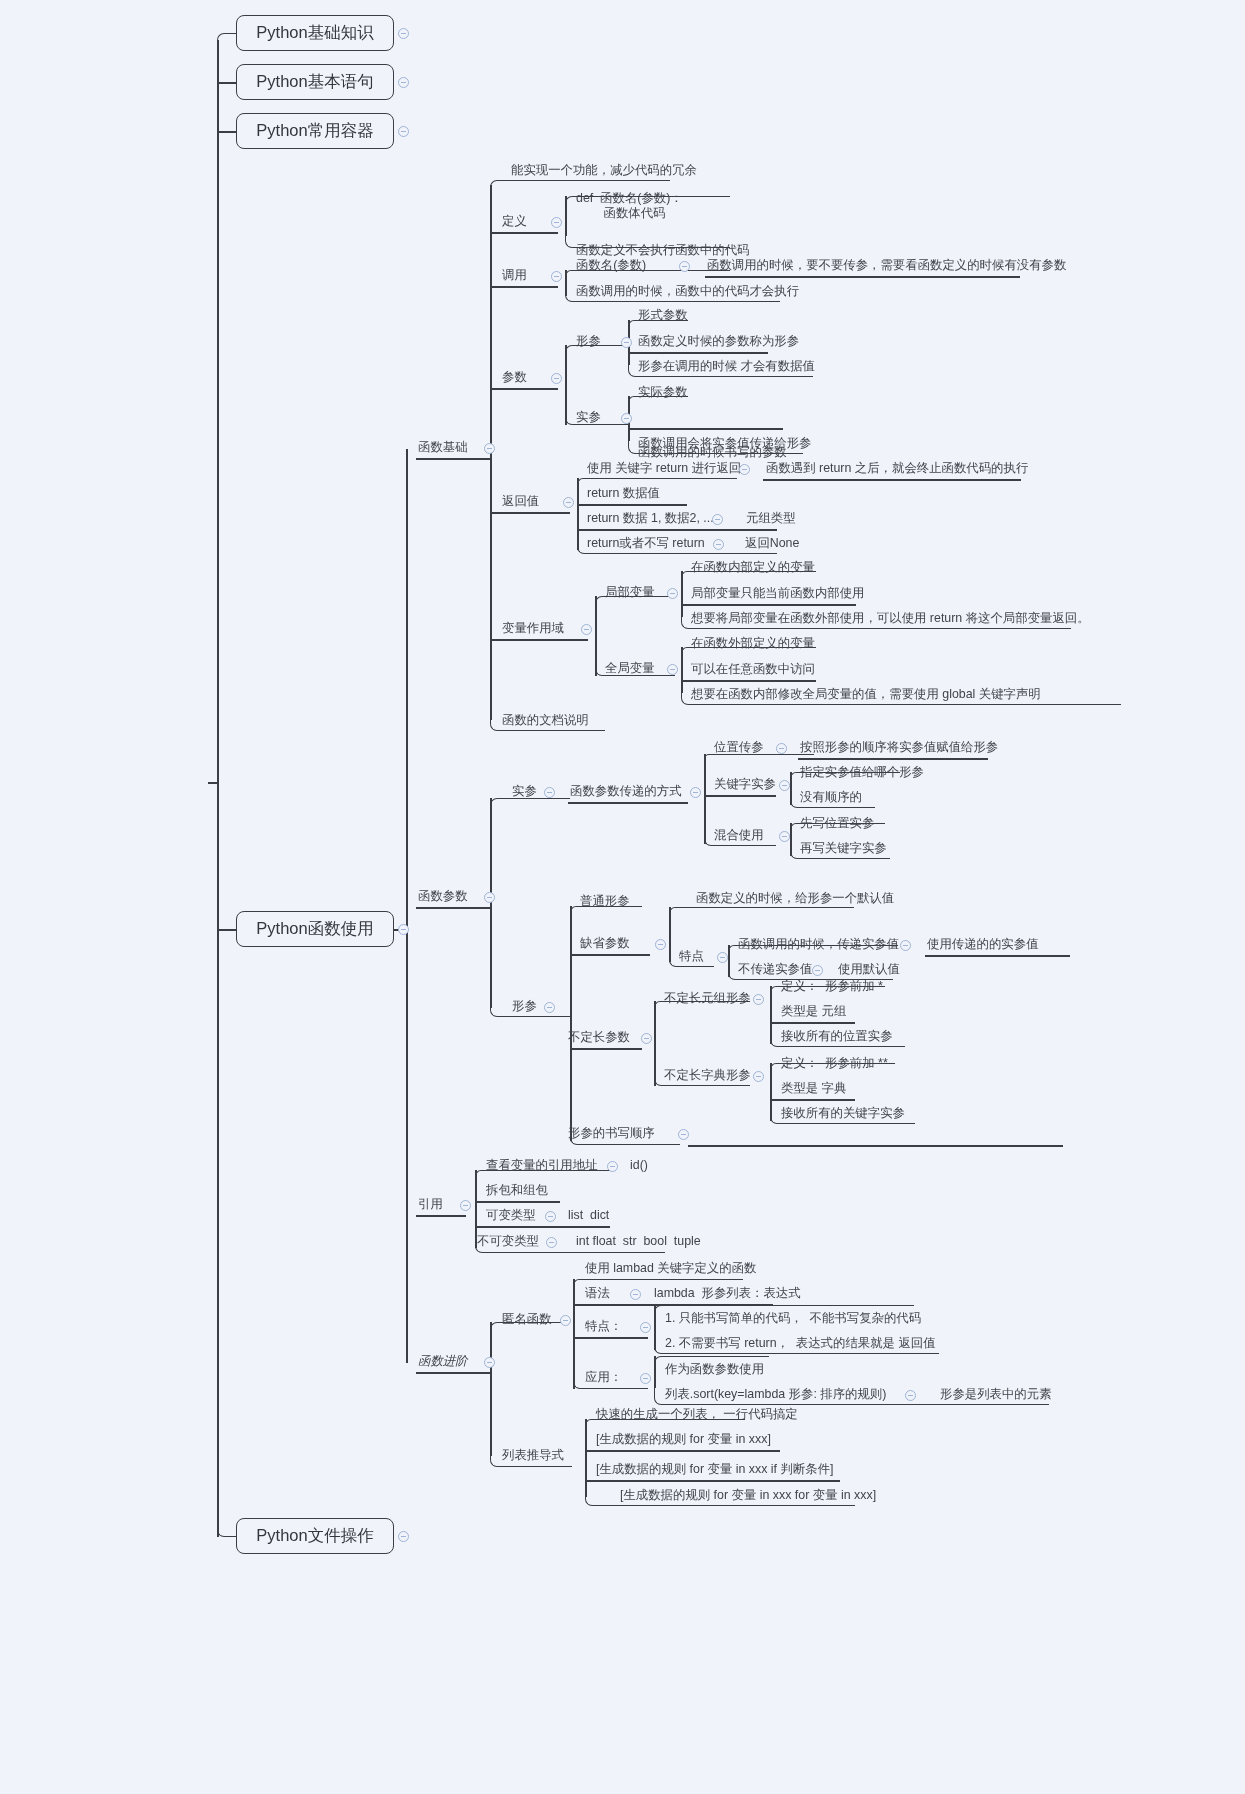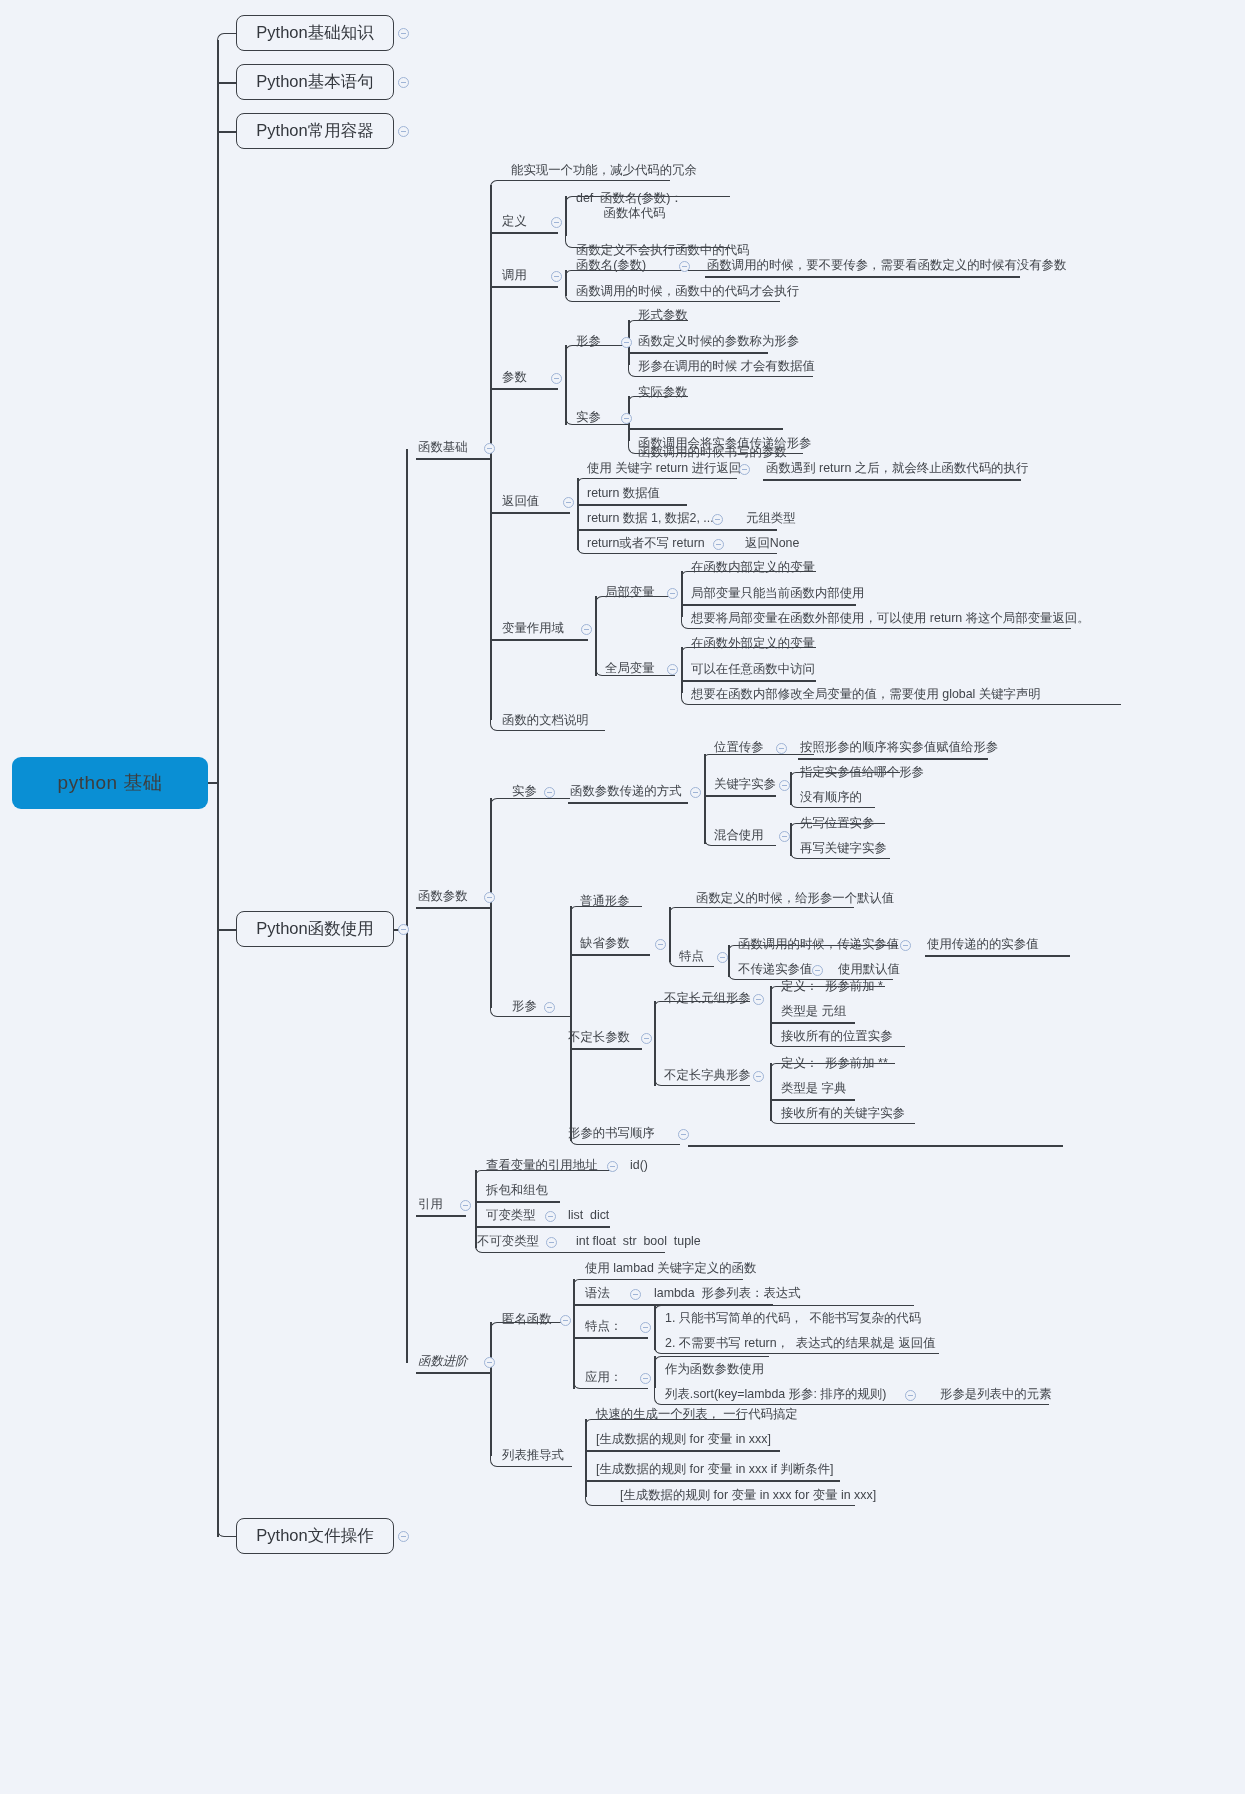--- a/index.html
+++ b/index.html
@@ -100,23 +100,20 @@
     background: transparent;
   }
   .elbow.tl { border-right: none; border-bottom: none; border-top-left-radius: 7px; }
   .elbow.bl { border-right: none; border-top: none; border-bottom-left-radius: 7px; }
 </style>
 </head>
 <body>
 
 <div id="canvas">
 
-  <div class="root-node">
-    <span>python 基础</span>
-  </div>
 
   <div class="vl" style="left:217px; top:40px; height:1497px;"></div>
   <div class="hl" style="left:208px; top:782px; width:10px;"></div>
 
   <div class="branch-box" style="left:236px; top:15px; width:158px;">
     <span>Python基础知识</span>
   </div>
   <div class="elbow tl" style="left:217px; top:33px; width:20px; height:13px; border-bottom:none;"></div>
   <div class="toggle" style="left:398px; top:28px;"></div>
 

